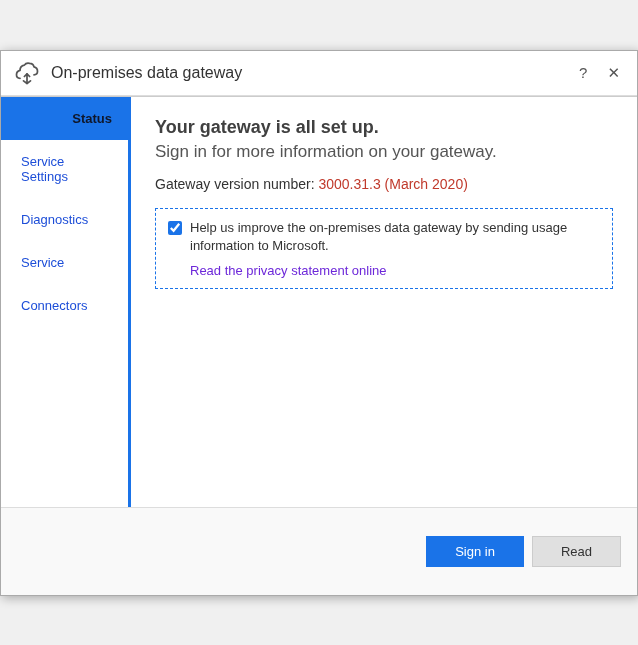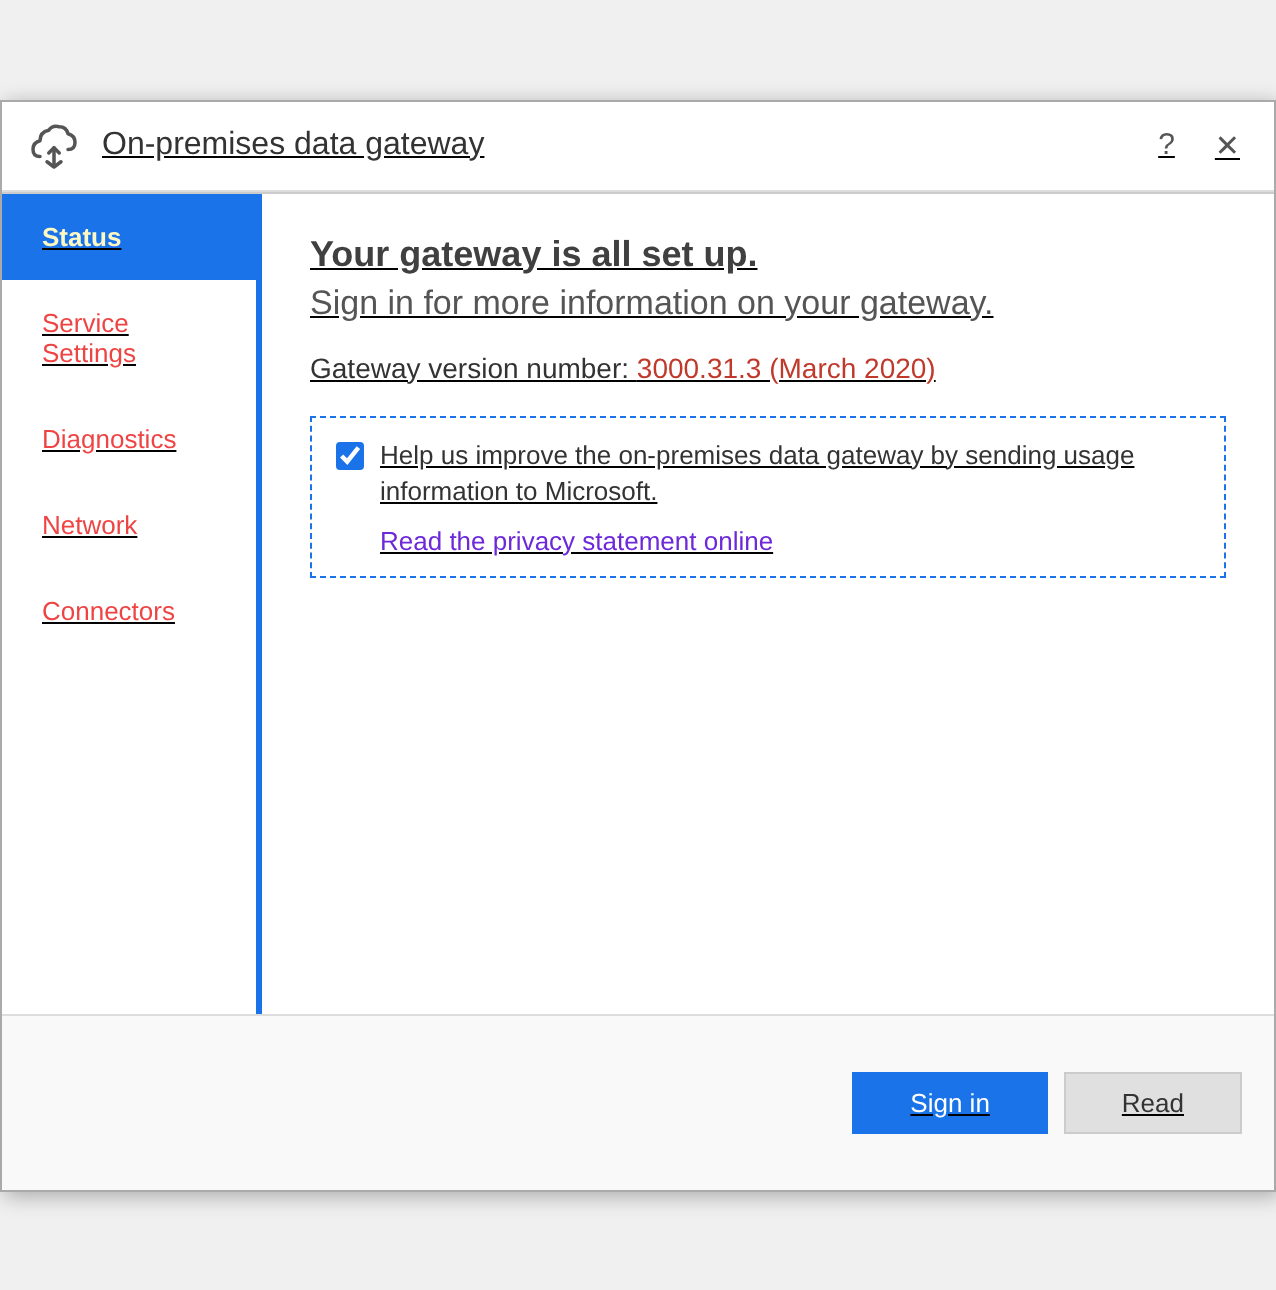--- a/index.html
+++ b/index.html
@@ -13,21 +13,20 @@
       min-height: 100vh;
     }
     .window {
       width: 638px;
       height: 546px;
       background: #fff;
       border: 1px solid #aaa;
       box-shadow: 2px 2px 10px rgba(0,0,0,0.3);
       display: flex;
       flex-direction: column;
-      text-decoration: underline;
     }
     .title-bar {
       display: flex;
       align-items: center;
       justify-content: space-between;
       padding: 8px 12px;
       border-bottom: 1px solid #ddd;
       background: #fff;
       flex-shrink: 0;
     }
@@ -70,28 +69,29 @@
     }
     .sidebar {
       width: 130px;
       background: #fff;
       border-right: 3px solid #1a73e8;
       flex-shrink: 0;
     }
     .sidebar-item {
       padding: 14px 16px;
       cursor: pointer;
-      color: #ef4444;
+      color: #1d4ed8;
       font-size: 13px;
       border-left: 4px solid transparent;
     }
     .sidebar-item.active {
       background: #1a73e8;
-      color: #fef9c3;
+      color: #0f172a;
       font-weight: 600;
+      text-align: right;
     }
     .main-content {
       flex: 1;
       padding: 20px 24px;
       display: flex;
       flex-direction: column;
       overflow-y: auto;
     }
     .heading {
       font-size: 18px;
@@ -198,21 +198,21 @@
       <div class="sidebar-item active">
         <span>Status</span>
       </div>
       <div class="sidebar-item">
         <span>Service Settings</span>
       </div>
       <div class="sidebar-item">
         <span>Diagnostics</span>
       </div>
       <div class="sidebar-item">
-        <span>Network</span>
+        <span>Service</span>
       </div>
       <div class="sidebar-item">
         <span>Connectors</span>
       </div>
     </div>
 
     <div class="main-content">
       <div class="heading">Your gateway is all set up.</div>
       <div class="subtext">
         <span>Sign in for more information on your gateway.</span>

